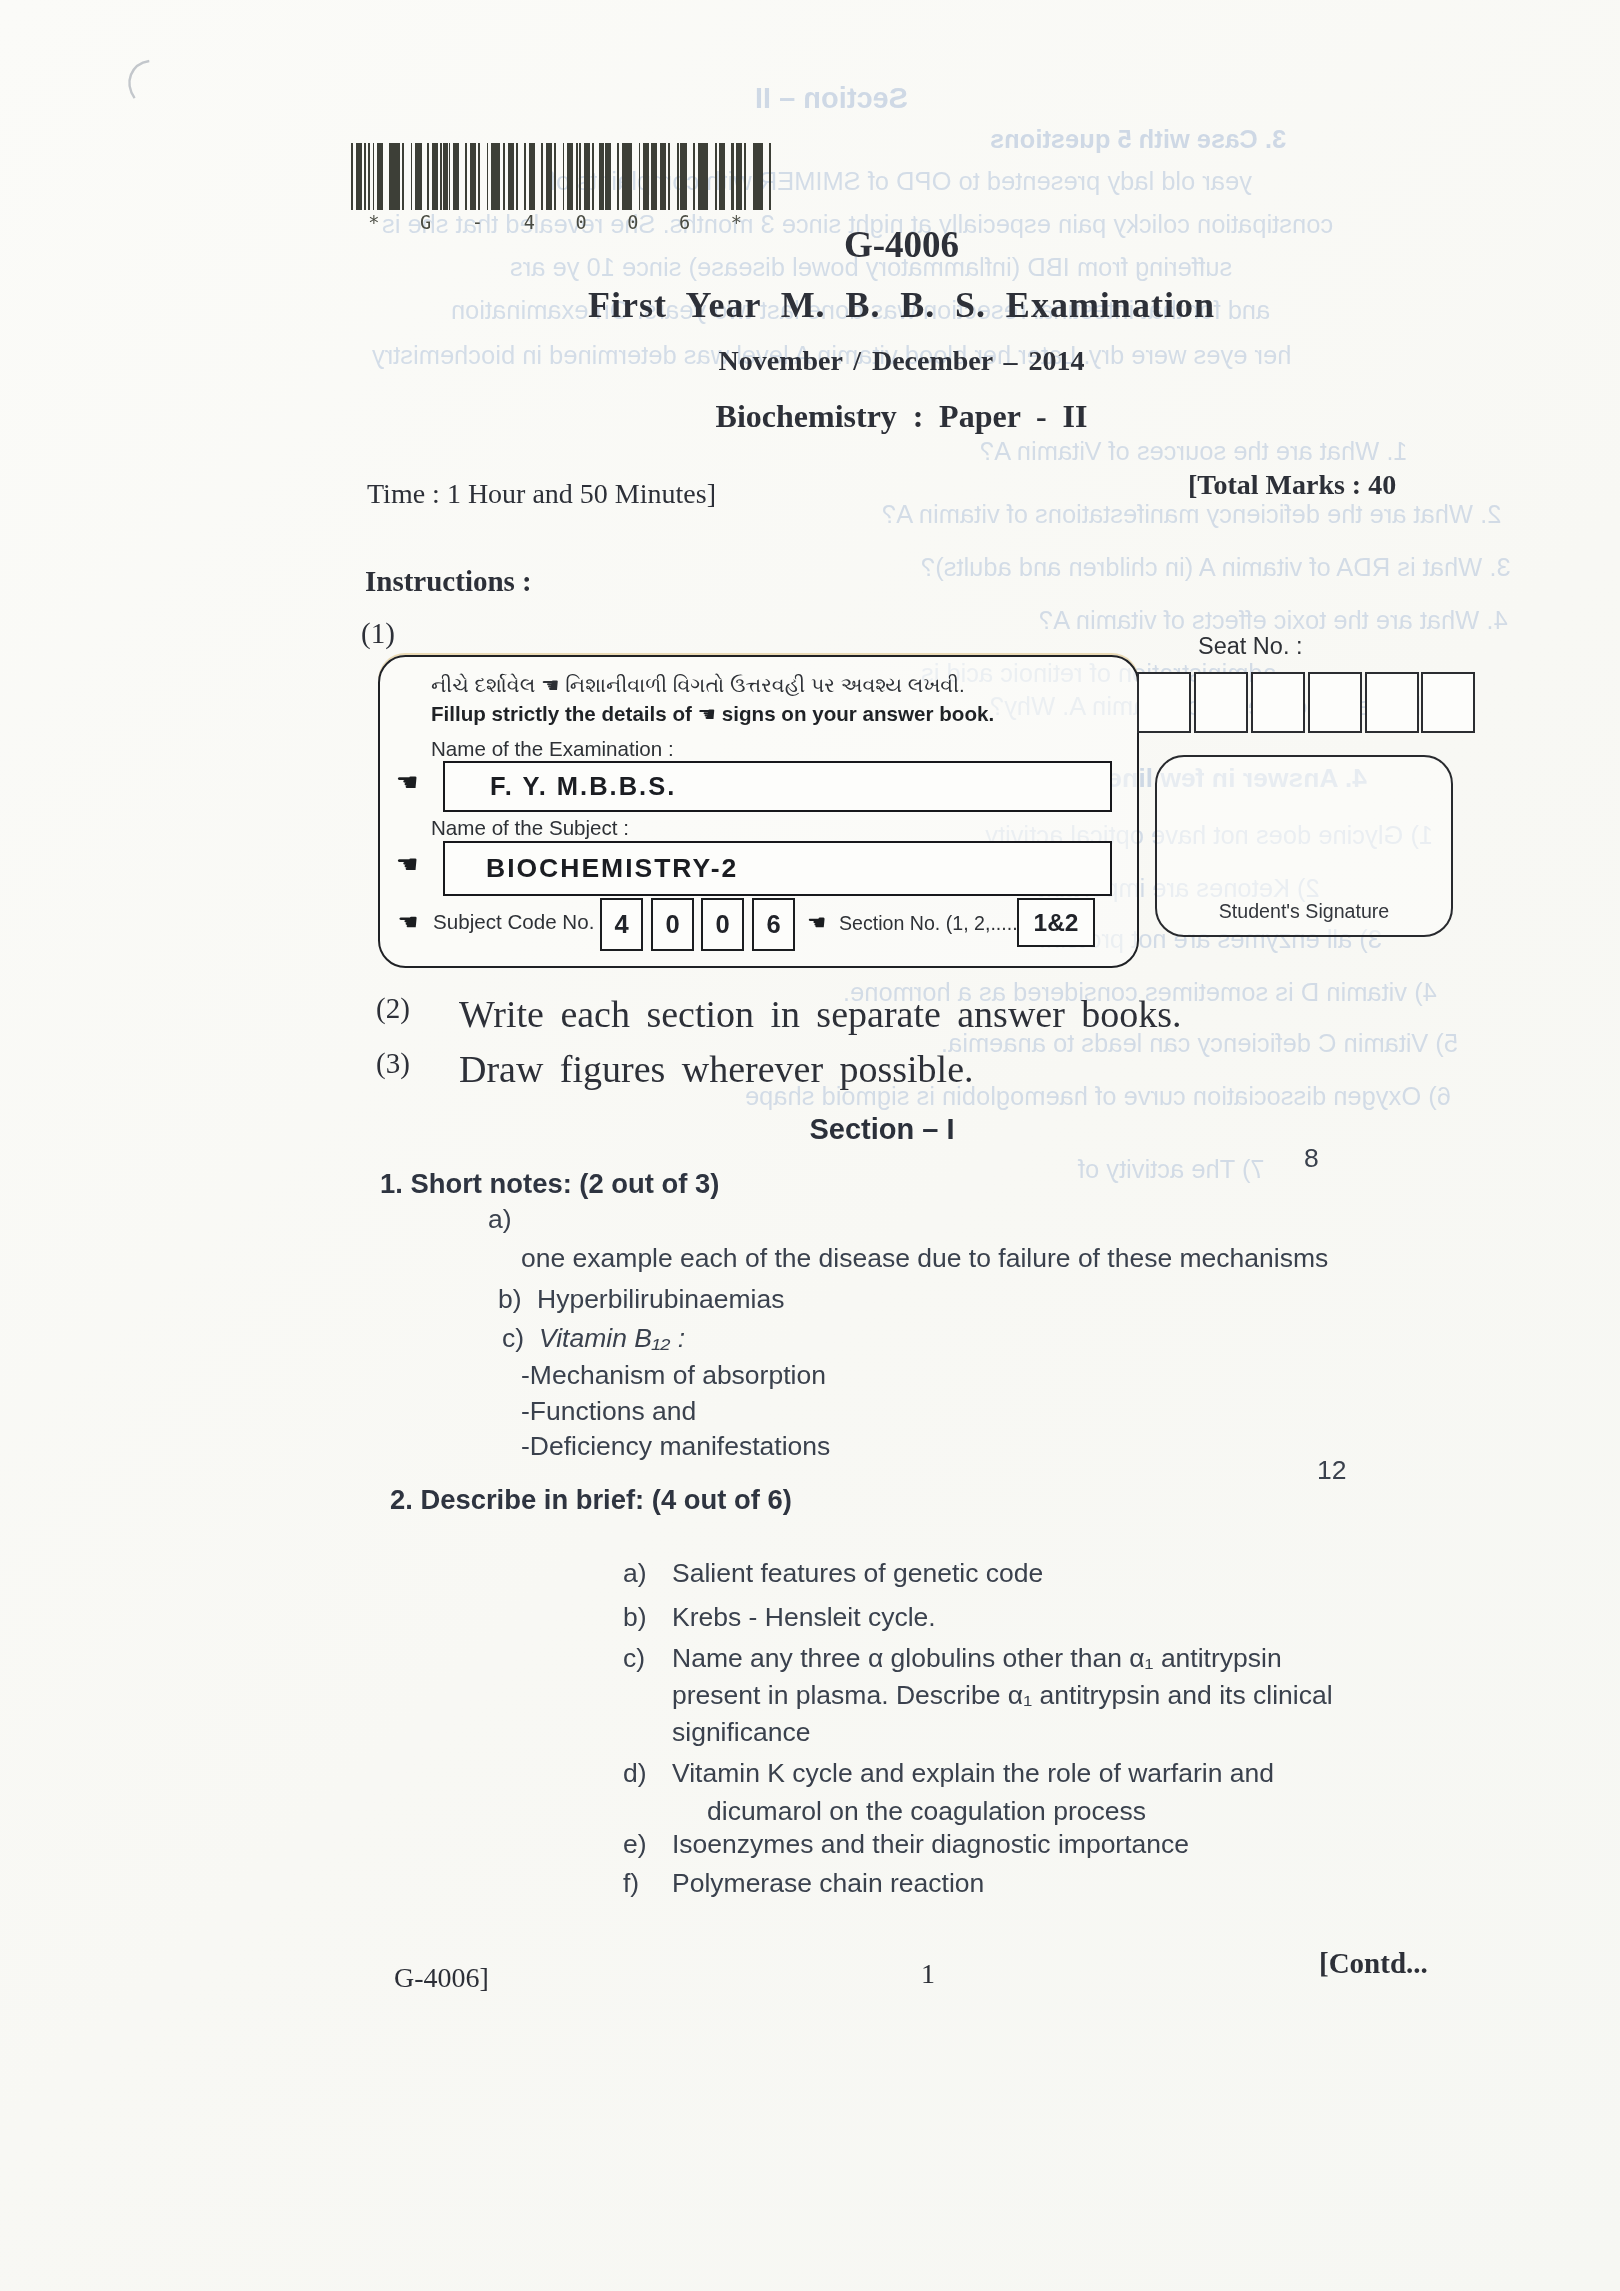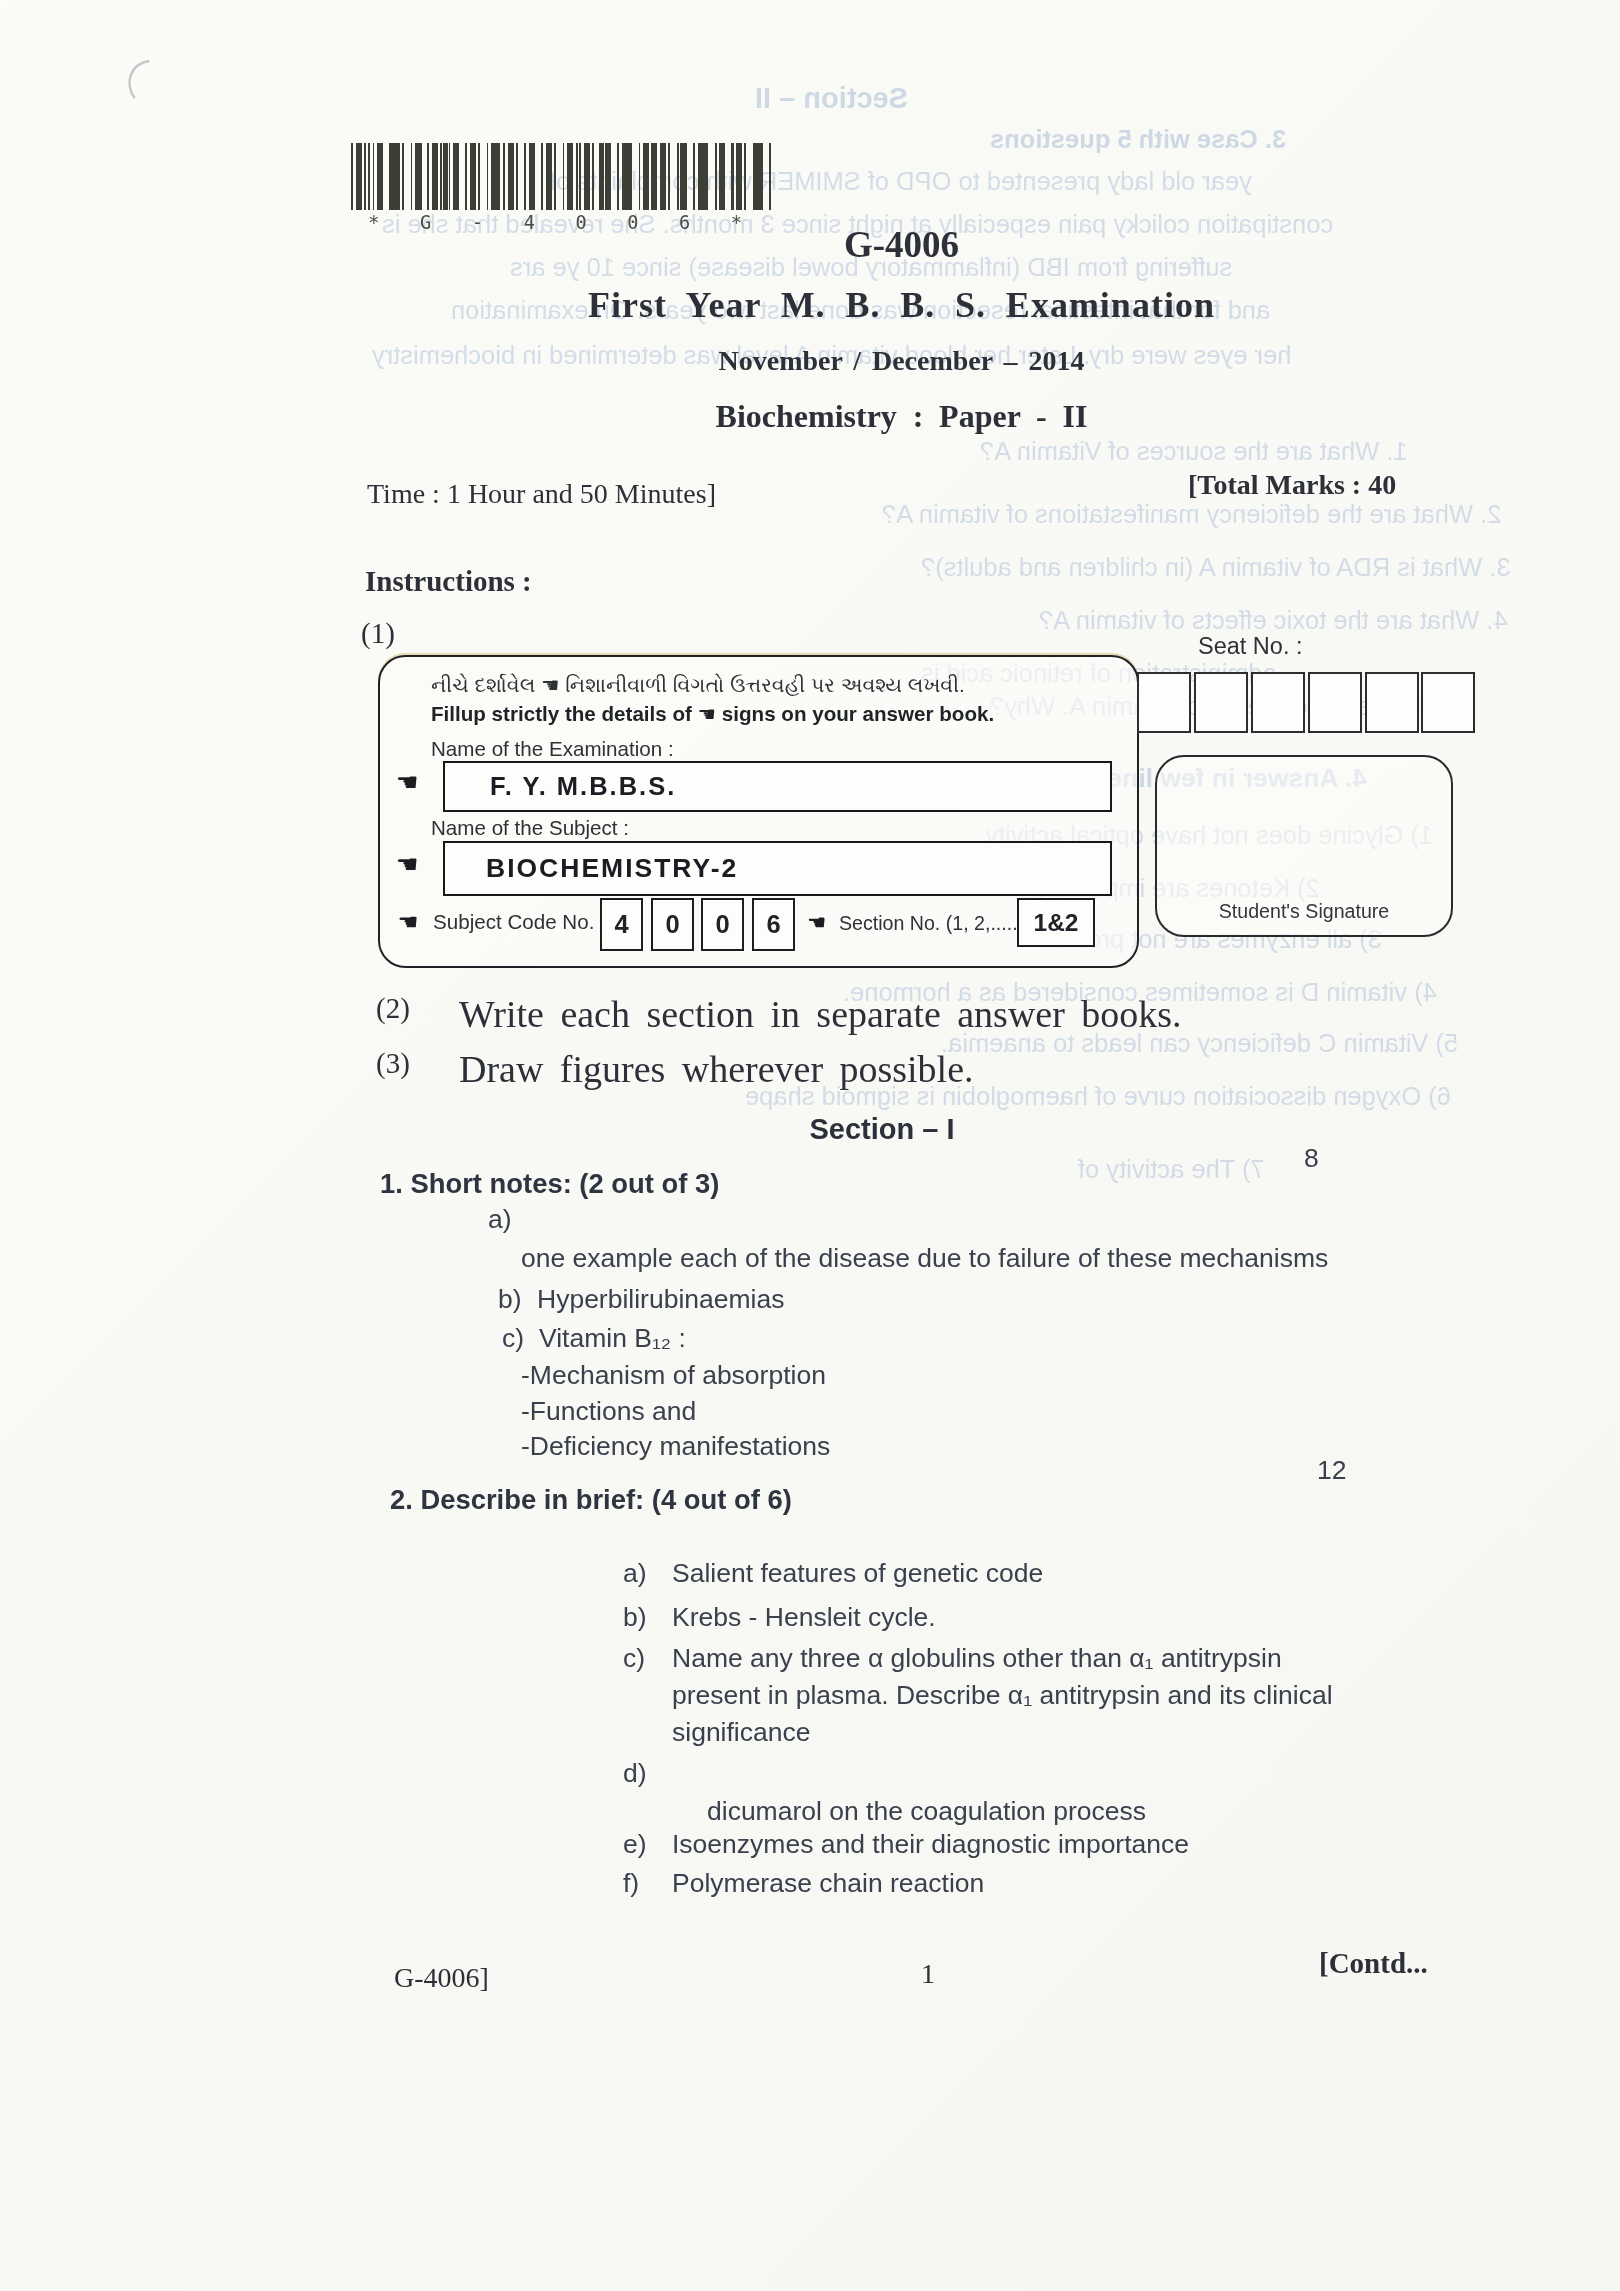--- a/index.html
+++ b/index.html
@@ -164,40 +164,41 @@
   <span class="abs ink sans qt" style="left:380px;top:1168px;">1. Short notes: (2 out of 3)</span>
   <span class="abs ink sans qm" style="left:1304px;top:1143px;">8</span>
 
   <span class="abs ink sans qi" style="left:488px;top:1204px;">a)</span>
   <span class="abs ink sans qi" style="left:521px;top:1243px;">one example each of the disease  due to failure of these mechanisms</span>
 
   <span class="abs ink sans qi" style="left:498px;top:1284px;">b)</span>
   <span class="abs ink sans qi" style="left:537px;top:1284px;">Hyperbilirubinaemias</span>
 
   <span class="abs ink sans qi" style="left:502px;top:1323px;">c)</span>
-  <span class="abs ink sans qi" style="left:539px;top:1323px;">Vitamin B₁₂ :</span>
+  <span class="abs ink sans qi" style="left:539px;top:1323px;font-style:italic;">Vitamin B₁₂ :</span>
   <span class="abs ink sans qi" style="left:521px;top:1360px;">-Mechanism of absorption</span>
   <span class="abs ink sans qi" style="left:521px;top:1396px;">-Functions and</span>
   <span class="abs ink sans qi" style="left:521px;top:1431px;">-Deficiency manifestations</span>
 
   <span class="abs ink sans qt" style="left:390px;top:1484px;">2. Describe in brief: (4 out of 6)</span>
   <span class="abs ink sans qm" style="left:1317px;top:1455px;">12</span>
 
   <span class="abs ink sans qi" style="left:623px;top:1558px;">a)</span>
   <span class="abs ink sans qi" style="left:672px;top:1558px;">Salient features of genetic code</span>
 
   <span class="abs ink sans qi" style="left:623px;top:1602px;">b)</span>
   <span class="abs ink sans qi" style="left:672px;top:1602px;">Krebs - Hensleit cycle.</span>
 
   <span class="abs ink sans qi" style="left:623px;top:1643px;">c)</span>
   <span class="abs ink sans qi" style="left:672px;top:1643px;">Name any three α globulins other than α₁ antitrypsin</span>
   <span class="abs ink sans qi" style="left:672px;top:1680px;">present in plasma. Describe α₁  antitrypsin and its clinical</span>
   <span class="abs ink sans qi" style="left:672px;top:1717px;">significance</span>
 
   <span class="abs ink sans qi" style="left:623px;top:1758px;">d)</span>
+  <span class="abs ink sans qi" style="left:672px;top:1758px;">Vitamin K cycle and explain the role of warfarin and</span>
   <span class="abs ink sans qi" style="left:672px;top:1796px;margin-left:35px;">dicumarol on the coagulation process</span>
 
   <span class="abs ink sans qi" style="left:623px;top:1829px;">e)</span>
   <span class="abs ink sans qi" style="left:672px;top:1829px;">Isoenzymes and their diagnostic importance</span>
 
   <span class="abs ink sans qi" style="left:623px;top:1868px;">f)</span>
   <span class="abs ink sans qi" style="left:672px;top:1868px;">Polymerase chain reaction</span>
 
   <span class="abs ink serif foot" style="left:394px;top:1962px;">G-4006]</span>
   <span class="abs ink serif foot" style="left:921px;top:1958px;">1</span>

